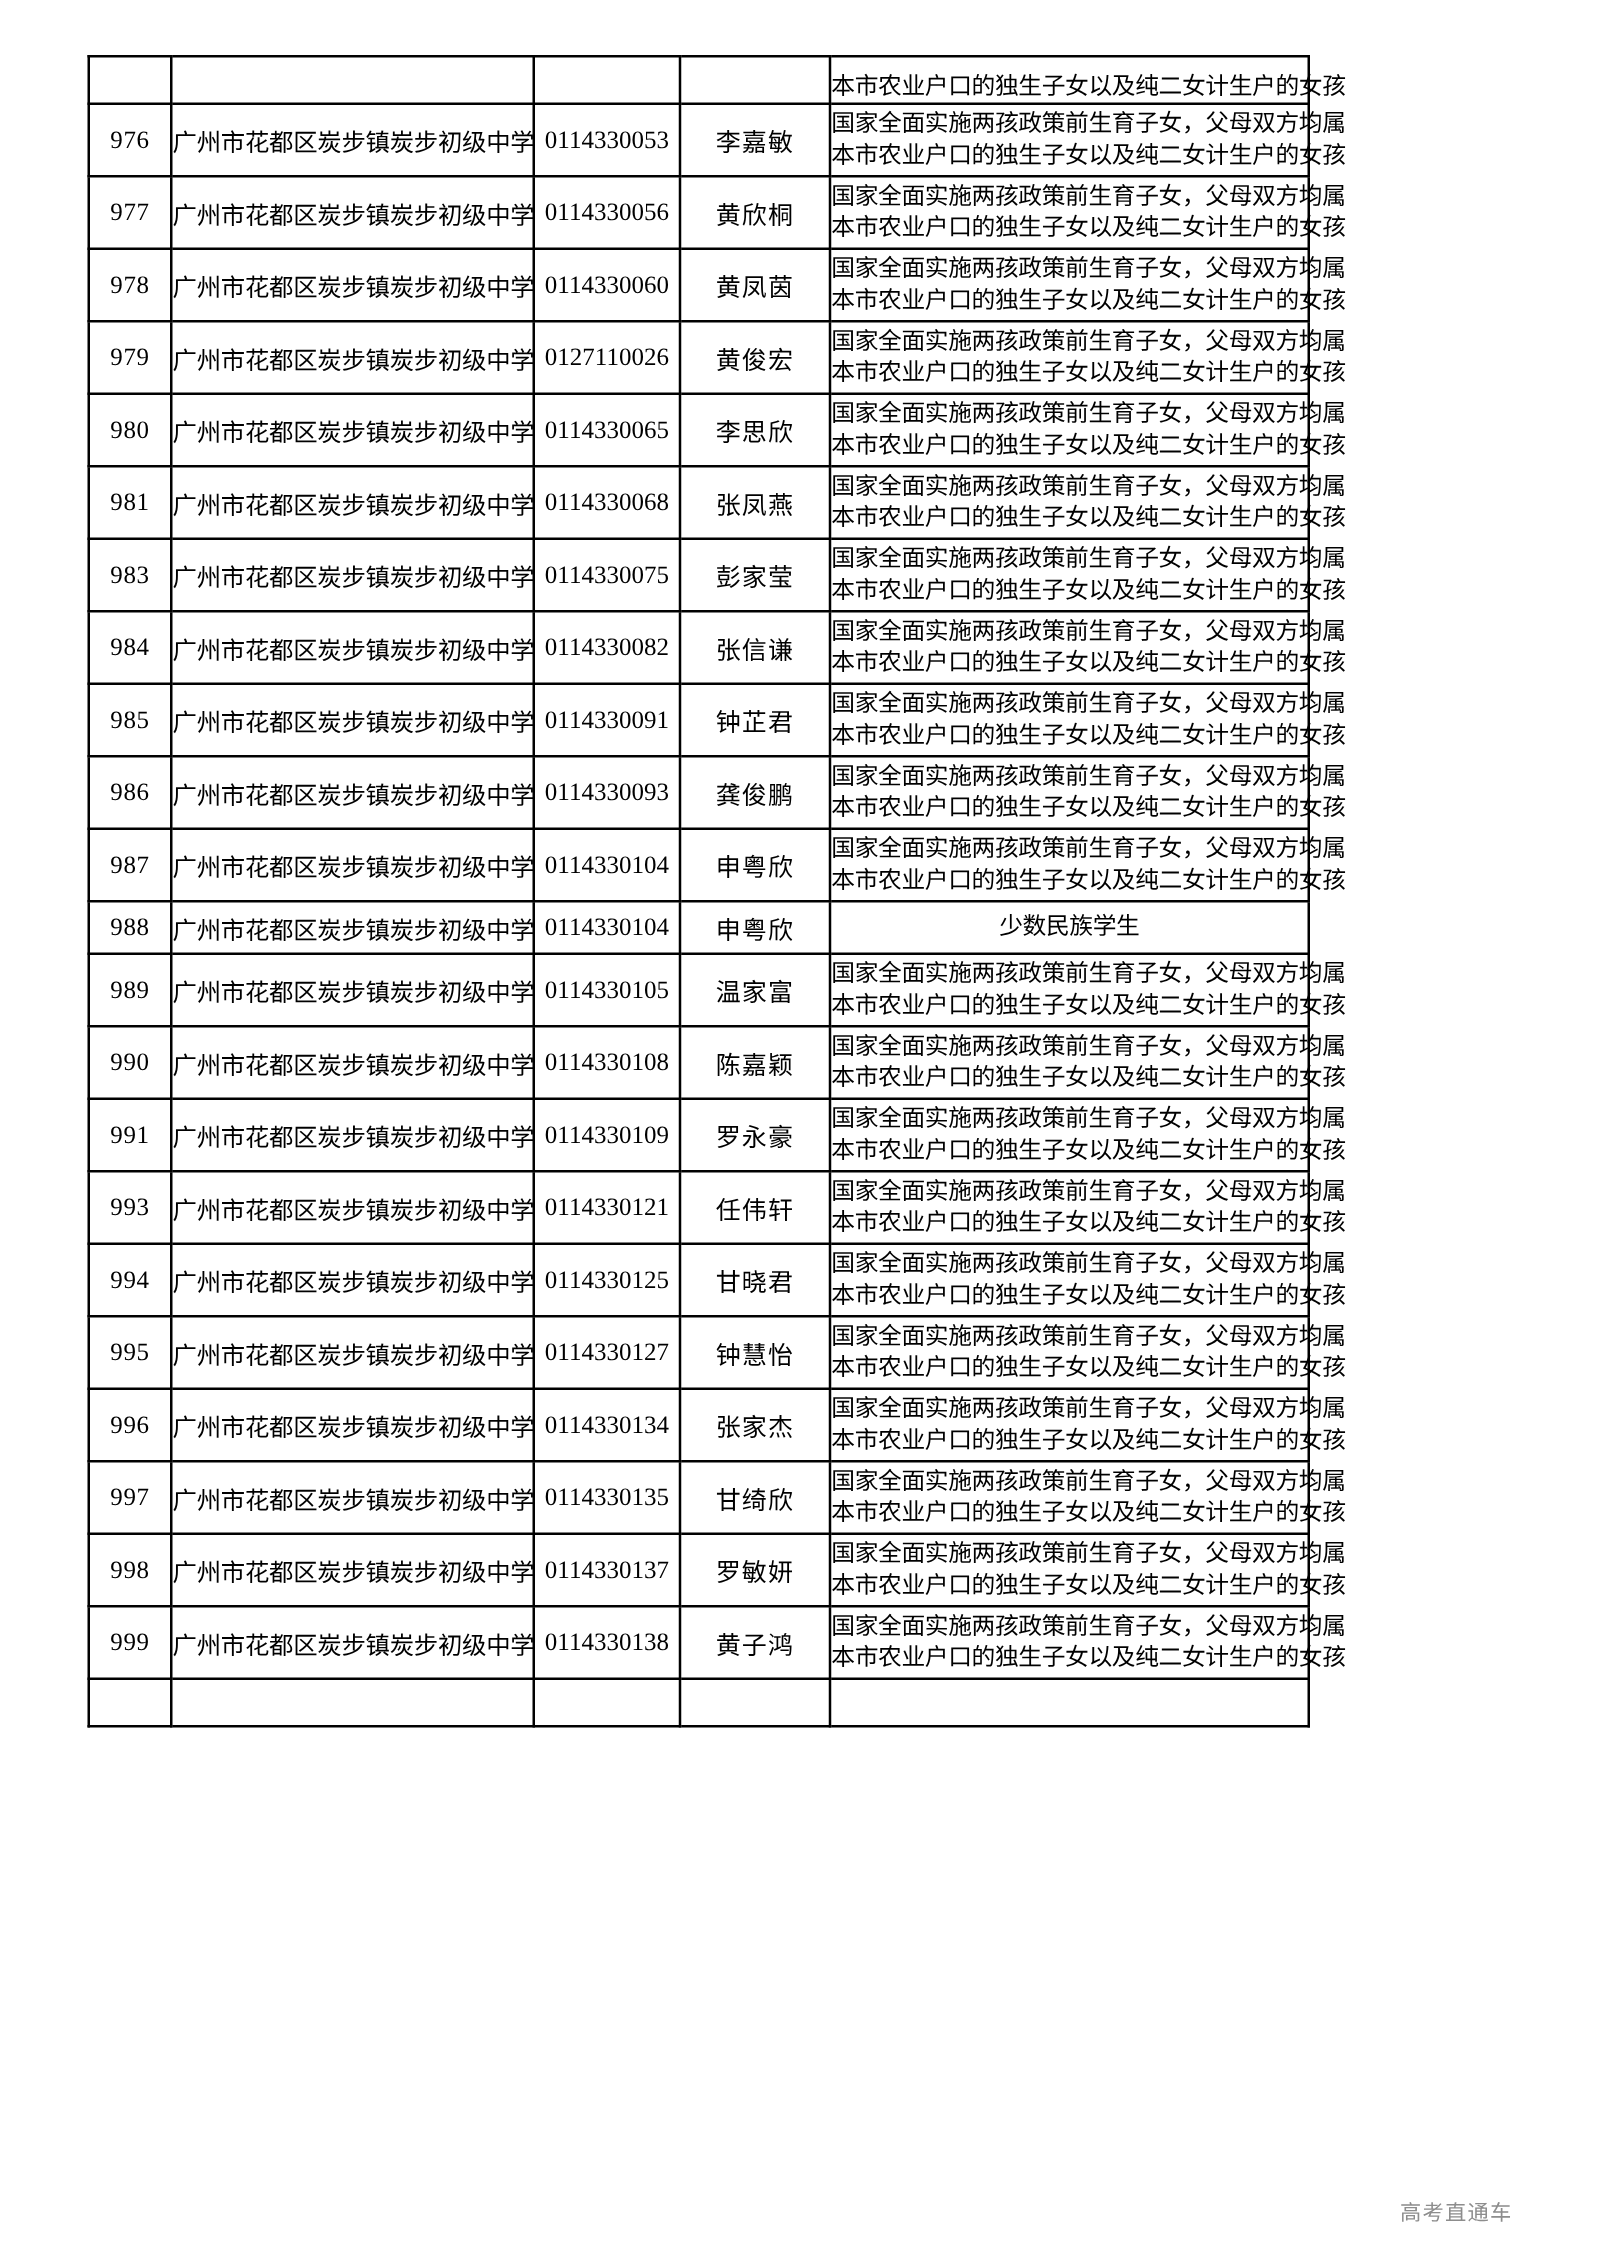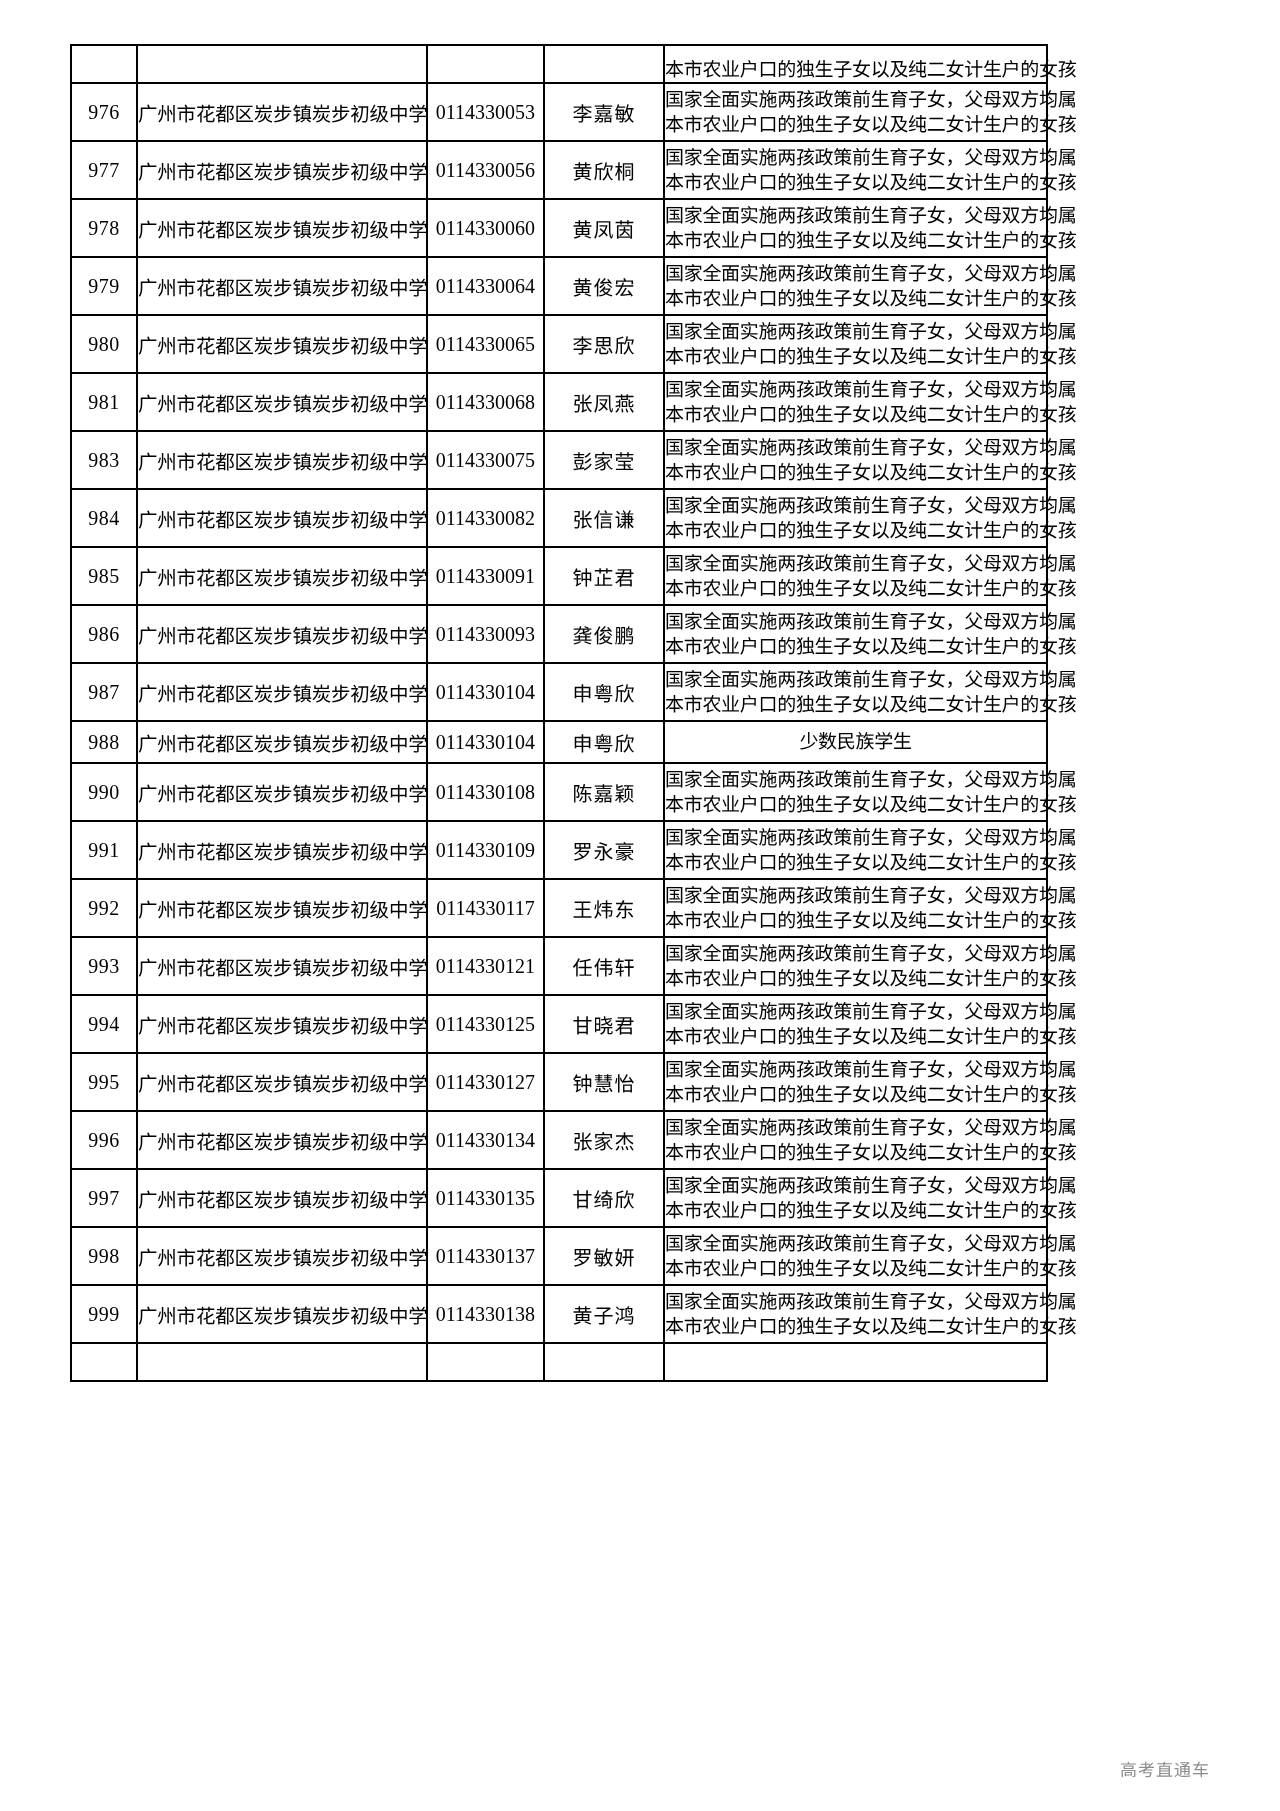--- a/index.html
+++ b/index.html
@@ -147,21 +147,21 @@
           <td class="reason">
             <span class="reason-text">
               <span class="reason-line">国家全面实施两孩政策前生育子女，父母双方均属</span>
               <span class="reason-line">本市农业户口的独生子女以及纯二女计生户的女孩</span>
             </span>
           </td>
         </tr>
         <tr class="data-row">
           <td class="idx">979</td>
           <td class="school">广州市花都区炭步镇炭步初级中学</td>
-          <td class="code">0114330064</td>
+          <td class="code">0127110026</td>
           <td class="name">黄俊宏</td>
           <td class="reason">
             <span class="reason-text">
               <span class="reason-line">国家全面实施两孩政策前生育子女，父母双方均属</span>
               <span class="reason-line">本市农业户口的独生子女以及纯二女计生户的女孩</span>
             </span>
           </td>
         </tr>
         <tr class="data-row">
           <td class="idx">980</td>
@@ -250,48 +250,48 @@
         <tr class="short-row">
           <td class="idx">988</td>
           <td class="school">广州市花都区炭步镇炭步初级中学</td>
           <td class="code">0114330104</td>
           <td class="name">申粤欣</td>
           <td class="reason center">
             <span class="reason-line">少数民族学生</span>
           </td>
         </tr>
         <tr class="data-row">
+          <td class="idx">989</td>
+          <td class="school">广州市花都区炭步镇炭步初级中学</td>
+          <td class="code">0114330105</td>
+          <td class="name">温家富</td>
+          <td class="reason">
+            <span class="reason-text">
+              <span class="reason-line">国家全面实施两孩政策前生育子女，父母双方均属</span>
+              <span class="reason-line">本市农业户口的独生子女以及纯二女计生户的女孩</span>
+            </span>
+          </td>
+        </tr>
+        <tr class="data-row">
           <td class="idx">990</td>
           <td class="school">广州市花都区炭步镇炭步初级中学</td>
           <td class="code">0114330108</td>
           <td class="name">陈嘉颖</td>
           <td class="reason">
             <span class="reason-text">
               <span class="reason-line">国家全面实施两孩政策前生育子女，父母双方均属</span>
               <span class="reason-line">本市农业户口的独生子女以及纯二女计生户的女孩</span>
             </span>
           </td>
         </tr>
         <tr class="data-row">
           <td class="idx">991</td>
           <td class="school">广州市花都区炭步镇炭步初级中学</td>
           <td class="code">0114330109</td>
           <td class="name">罗永豪</td>
-          <td class="reason">
-            <span class="reason-text">
-              <span class="reason-line">国家全面实施两孩政策前生育子女，父母双方均属</span>
-              <span class="reason-line">本市农业户口的独生子女以及纯二女计生户的女孩</span>
-            </span>
-          </td>
-        </tr>
-        <tr class="data-row">
-          <td class="idx">992</td>
-          <td class="school">广州市花都区炭步镇炭步初级中学</td>
-          <td class="code">0114330117</td>
-          <td class="name">王炜东</td>
           <td class="reason">
             <span class="reason-text">
               <span class="reason-line">国家全面实施两孩政策前生育子女，父母双方均属</span>
               <span class="reason-line">本市农业户口的独生子女以及纯二女计生户的女孩</span>
             </span>
           </td>
         </tr>
         <tr class="data-row">
           <td class="idx">993</td>
           <td class="school">广州市花都区炭步镇炭步初级中学</td>

